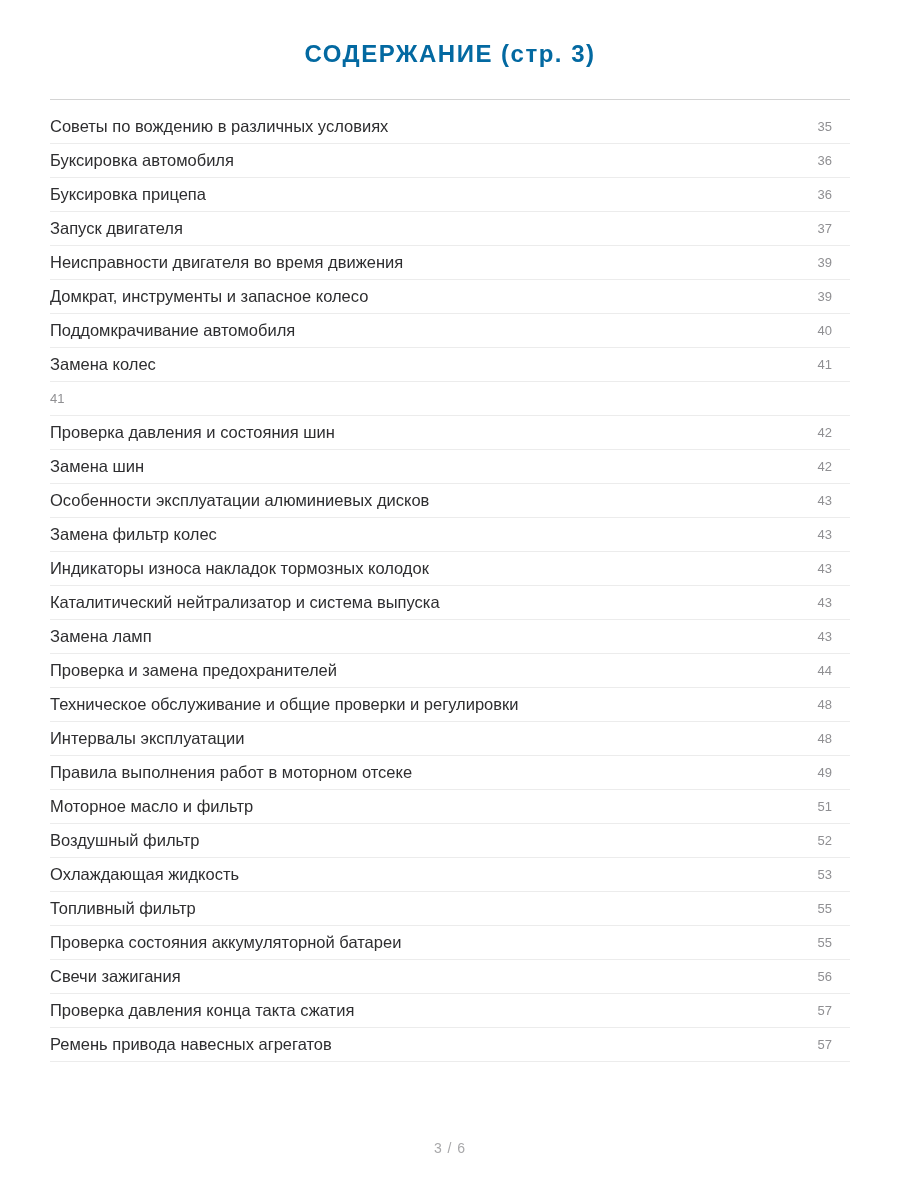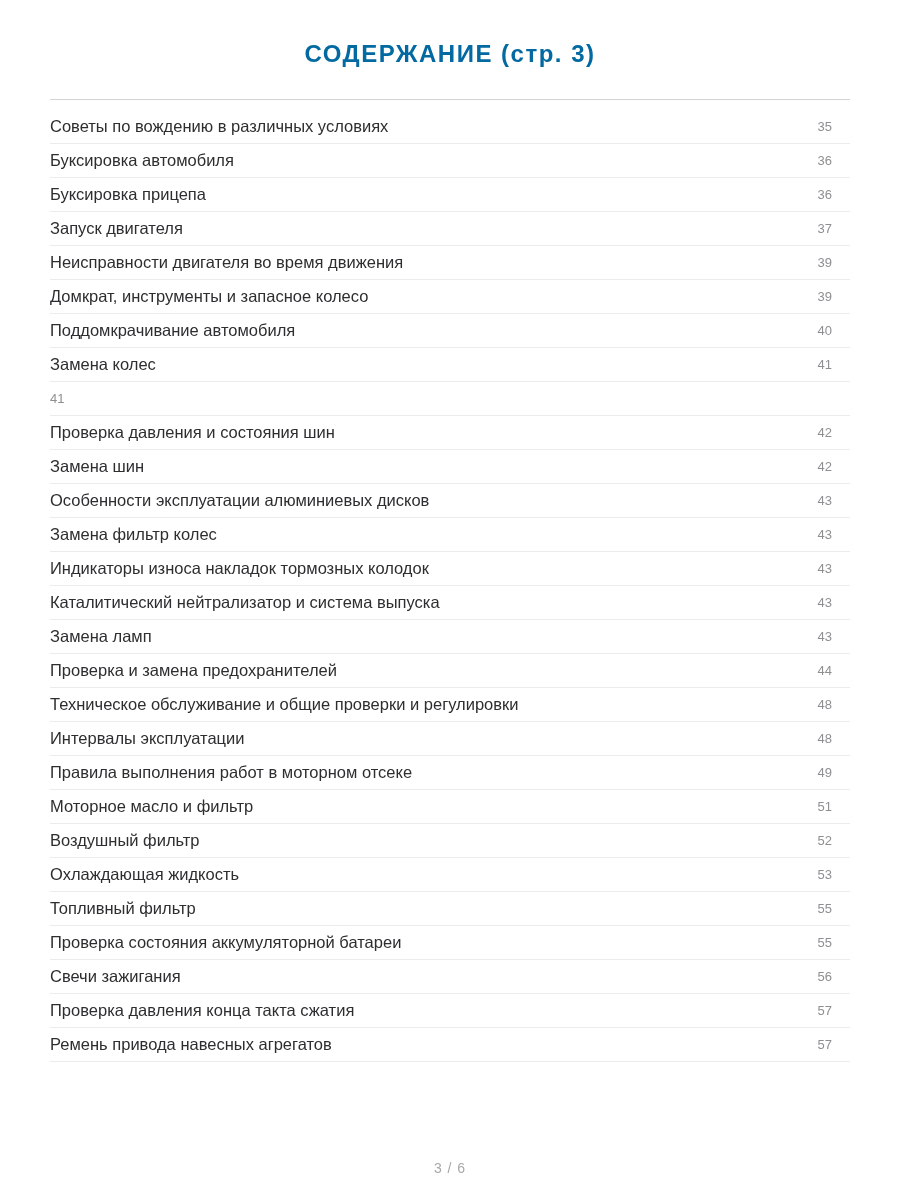--- a/index.html
+++ b/index.html
@@ -50,21 +50,21 @@
   }
   .toc-page {
     font-size: 13px;
     color: #8f8f92;
     padding-right: 18px;
     flex-shrink: 0;
   }
   .page-indicator {
     position: absolute;
     left: 0;
-    bottom: 24px;
+    bottom: 44px;
     width: 100%;
     text-align: center;
     font-size: 14px;
     color: #a8a8aa;
     letter-spacing: 1px;
   }
 </style>
 </head>
 <body>
 

